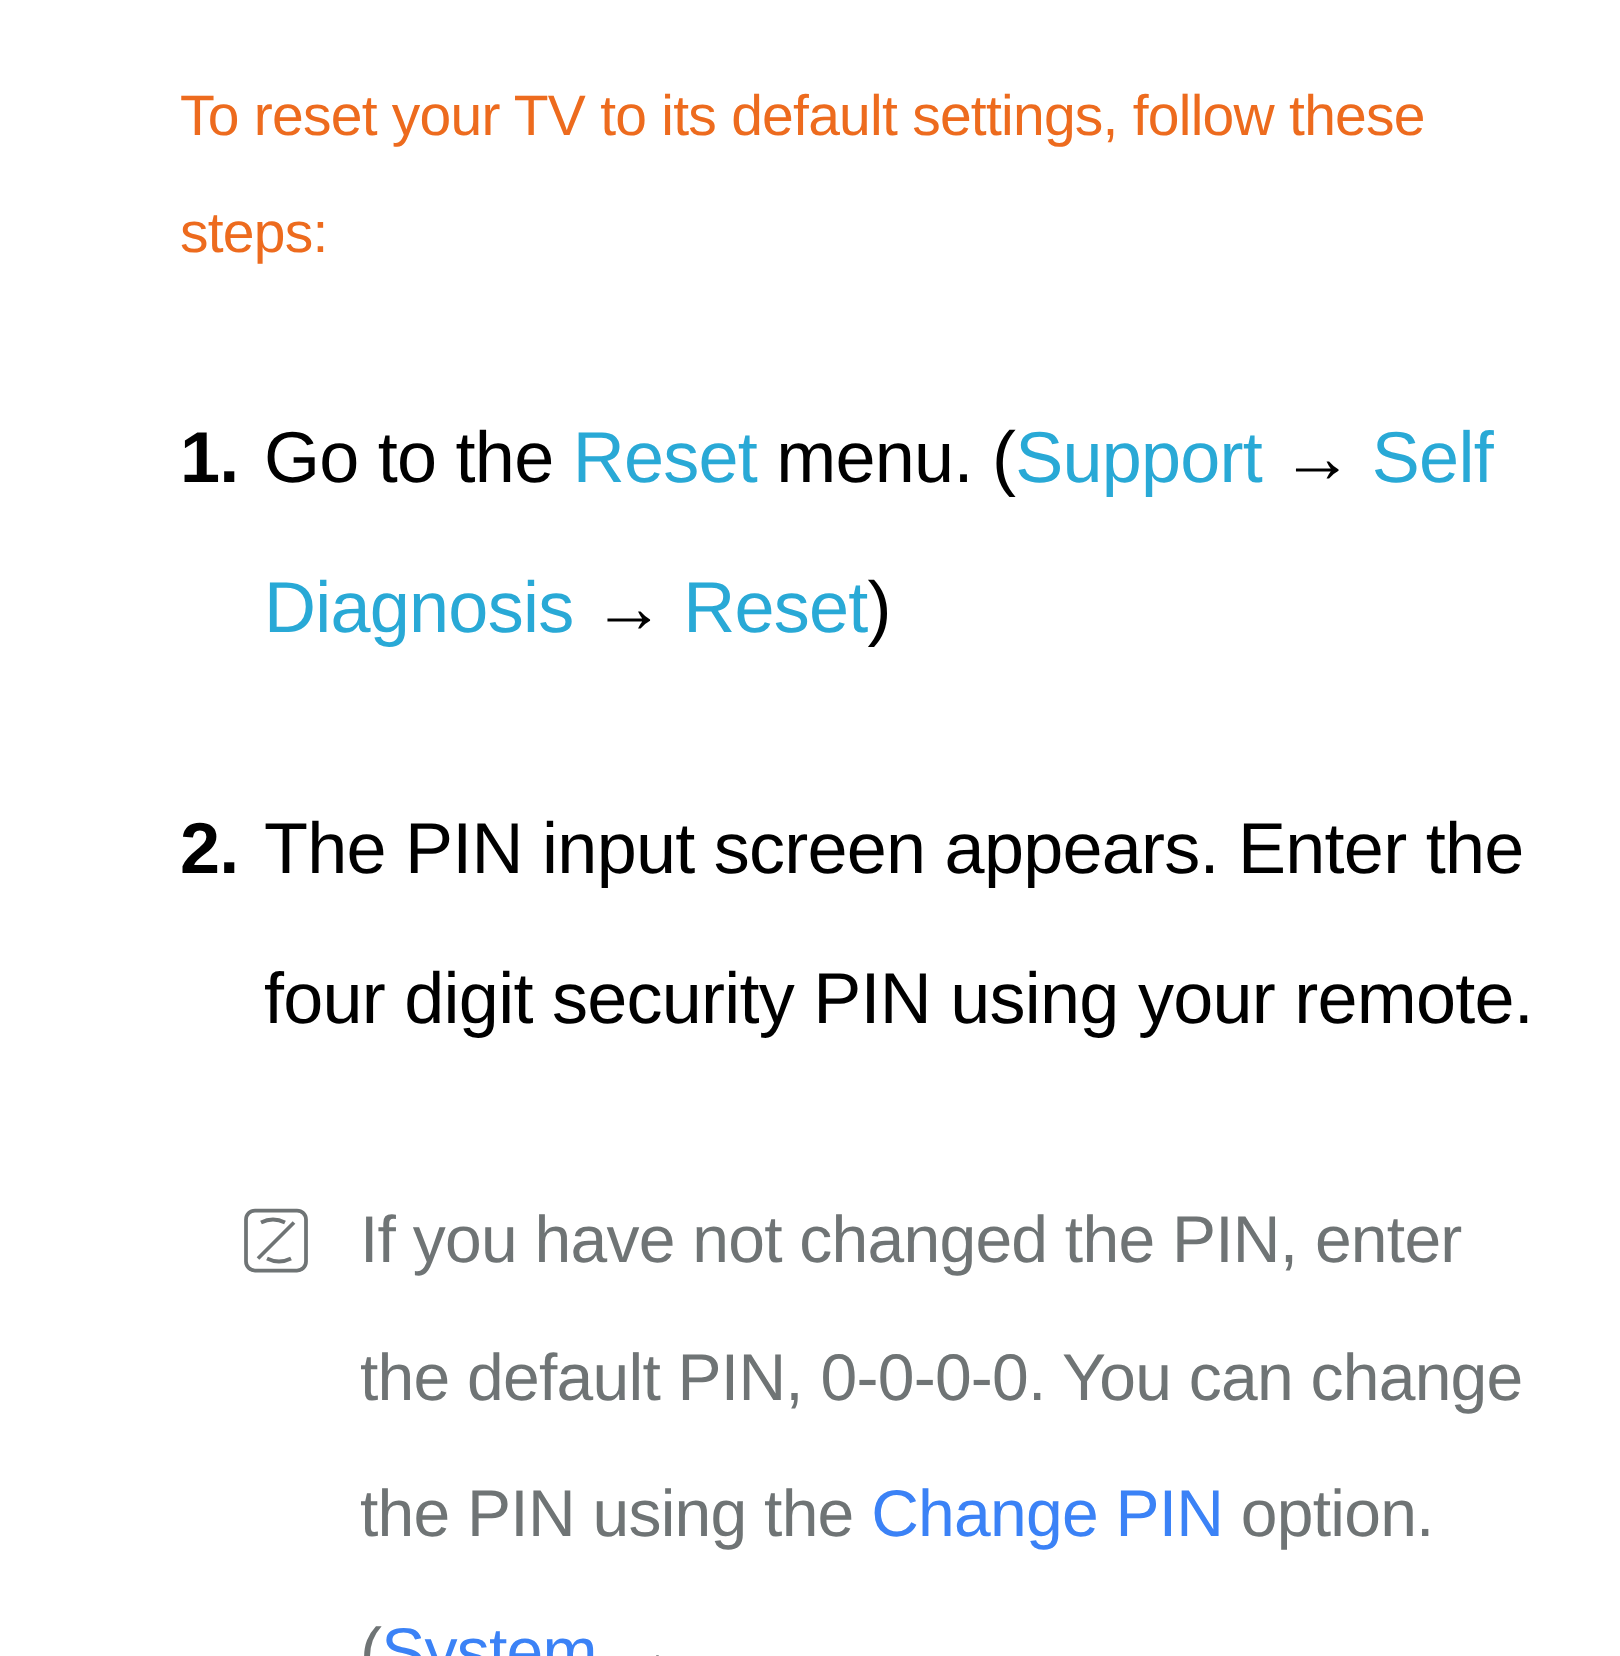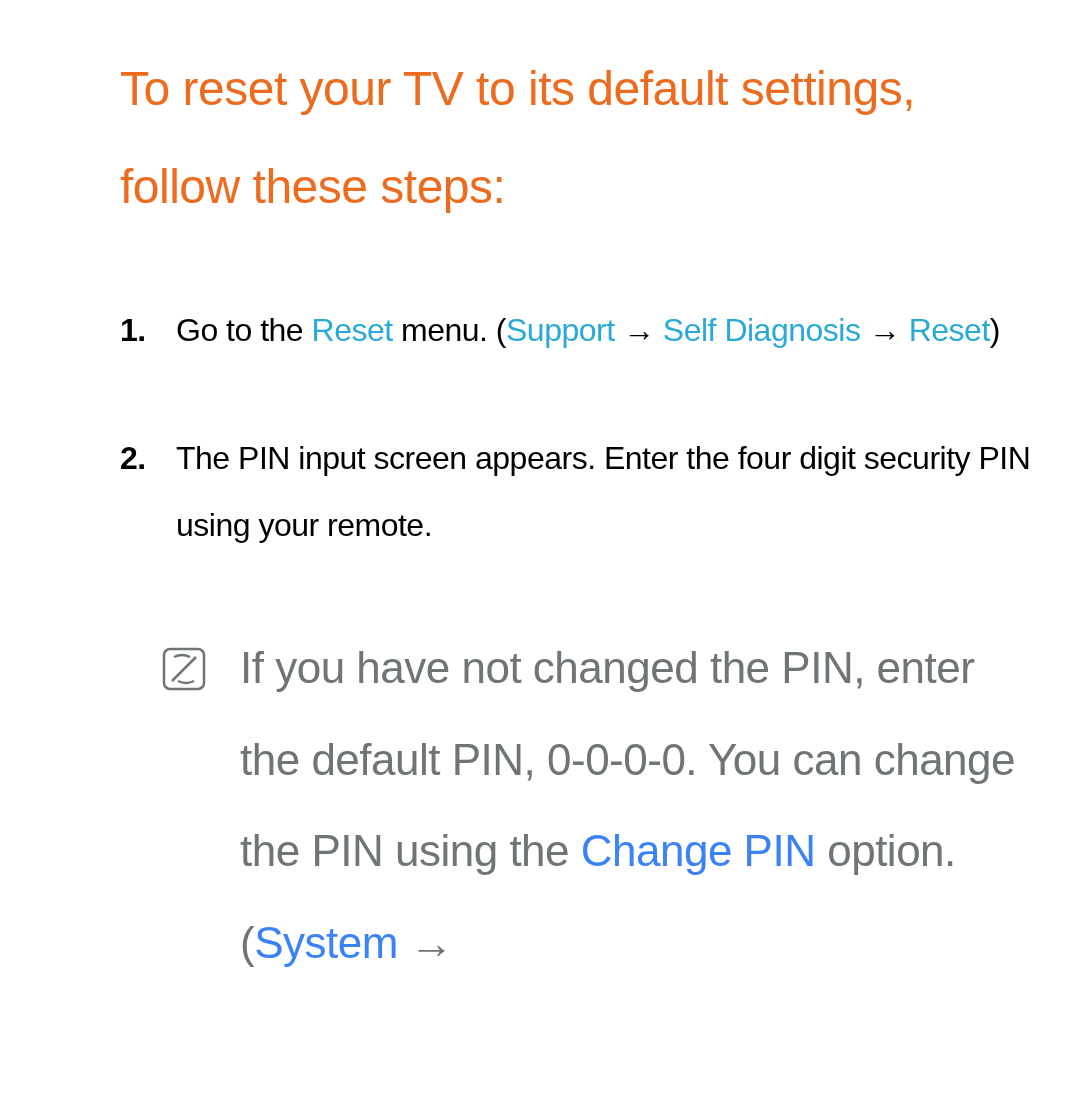--- a/index.html
+++ b/index.html
@@ -10,35 +10,35 @@
     body {
       width: 1080px;
       height: 1104px;
       background: #ffffff;
       font-family: Arial, Helvetica, sans-serif;
       padding: 40px 38px 0 120px;
       overflow: hidden;
     }
     .heading {
       color: #ed6b1e;
-      font-size: 48px;
+      font-size: 38px;
       line-height: 2.05;
       font-weight: 500;
       letter-spacing: -0.5px;
       margin-bottom: 60px;
     }
     .steps {
       list-style: none;
       counter-reset: step;
     }
     .step-item {
       position: relative;
       padding-left: 56px;
       margin-bottom: 62px;
-      font-size: 32px;
+      font-size: 48px;
       line-height: 2.08;
       color: #000000;
       letter-spacing: -0.5px;
     }
     .step-item::before {
       counter-increment: step;
       content: counter(step) ".";
       position: absolute;
       left: 0;
       top: 0;

